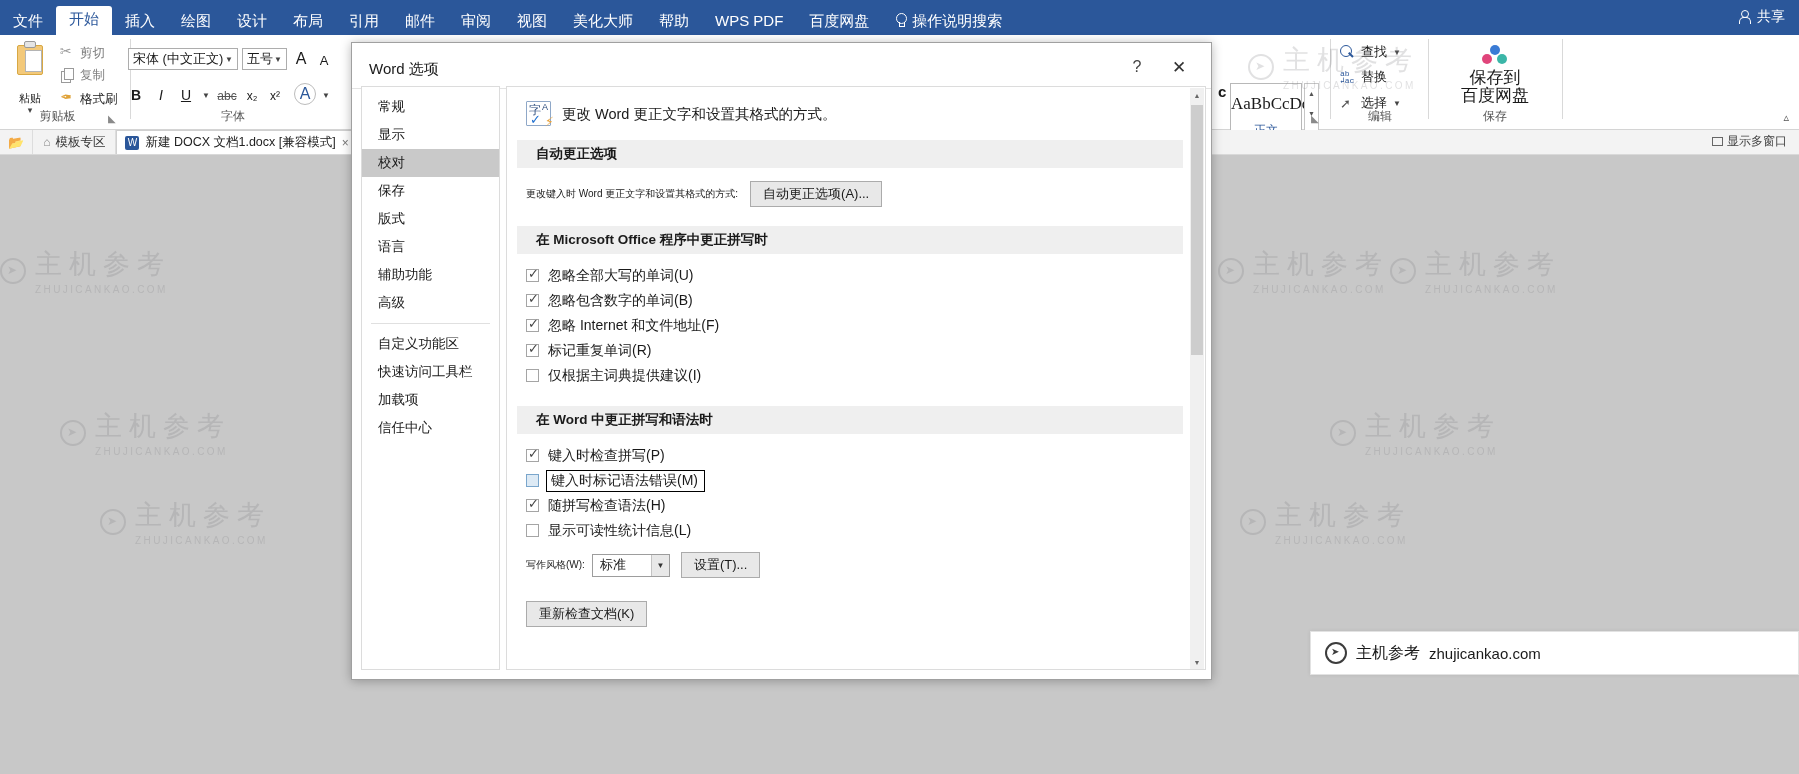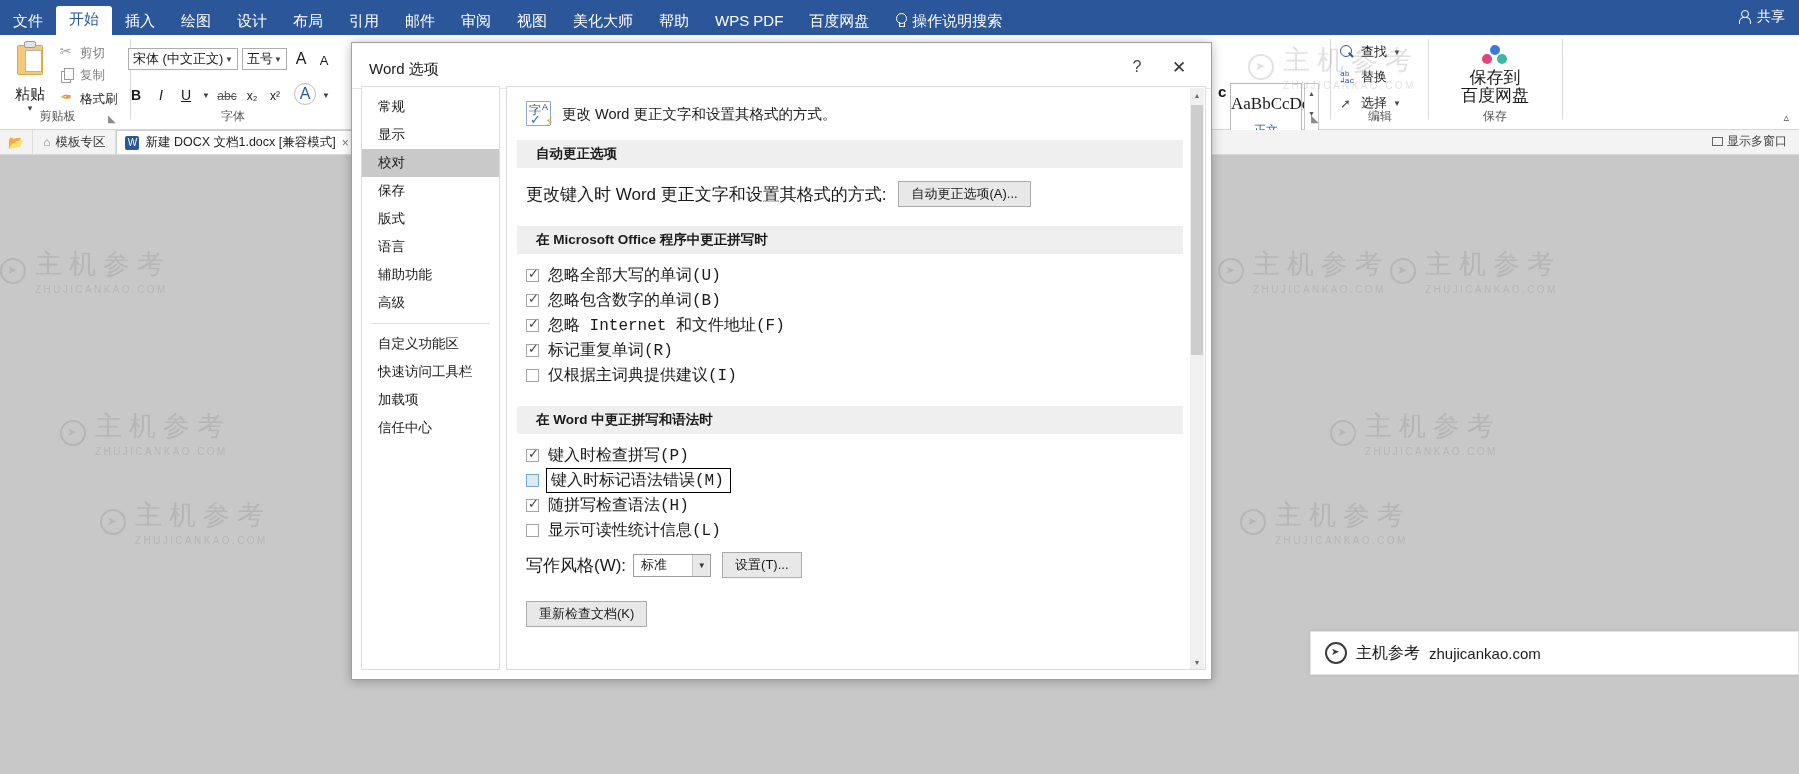--- a/index.html
+++ b/index.html
@@ -63,21 +63,21 @@
     background:#f3c97a; border:1.5px solid #d8a843; border-radius:2px;
   }
   .clip-top {
     position:absolute; left:9px; top:0px; width:12px; height:7px;
     background:#e5e5e5; border:1.5px solid #9a9a9a; border-radius:2px;
   }
   .clip-page {
     position:absolute; left:10px; top:9px; width:17px; height:22px;
     background:#ffffff; border:1.2px solid #b4b4b4;
   }
-  .paste-lbl { font-size:15px; color:#222; margin-top:10px; }
+  .paste-lbl { font-size:11px; color:#222; margin-top:16px; }
   .paste-caret { font-size:9px; color:#444; line-height:8px; }
 
   .clip-cmd { position:absolute; font-size:12.5px; color:#7d7d7d; display:flex; align-items:center; gap:5px; }
   .mini-ico { width:15px; height:15px; position:relative; flex:none; }
   .scissors::before{content:"\2702"; position:absolute; left:0; top:-3px; font-size:14px; color:#9a9a9a;}
   .copy-ico::before{
     content:""; position:absolute; left:1px; top:3px; width:8px; height:10px;
     border:1.3px solid #9a9a9a; background:#fff;
   }
   .copy-ico::after{
@@ -214,29 +214,29 @@
   .cbrow { display:flex; align-items:center; padding-left:19px; height:25px; }
   .cbox {
     width:13px; height:13px; border:1px solid #a5a5a5; background:#ffffff;
     position:relative; flex:none; margin-right:9px;
   }
   .cbox.on::after {
     content:"\2713"; position:absolute; left:1px; top:-4px;
     font-size:13px; color:#444; line-height:15px;
   }
   .cbox.focusblue { background:#ddeaf5; border:1px solid #7aa6cc; }
-  .cb-label { font-size:16px; color:#1a1a1a;font-family:Liberation Mono, monospace; }
+  .cb-label { font-size:14px; color:#1a1a1a; }
   .focusring { border:1.6px solid #000000; padding:1px 6px 1px 4px; margin-left:-2px; }
 
   .btn {
     display:inline-flex; align-items:center; justify-content:center;
     background:#e8e8e8; border:1px solid #ababab; font-size:13px; color:#1a1a1a;
     height:26px; padding:0 12px; white-space:nowrap;
   }
-  .lbl { font-size:17px; color:#1a1a1a; }
+  .lbl { font-size:10px; color:#1a1a1a; }
 
   .combo {
     display:inline-flex; align-items:center; background:#ffffff; border:1px solid #9d9d9d;
     height:23px; font-size:13px; color:#1a1a1a; padding-left:7px;
   }
   .combo .cv { flex:1; }
   .combo .carr {
     width:18px; height:21px; background:#e8e8e8; border-left:1px solid #c3c3c3;
     display:flex; align-items:center; justify-content:center; font-size:8px; color:#333;
   }

